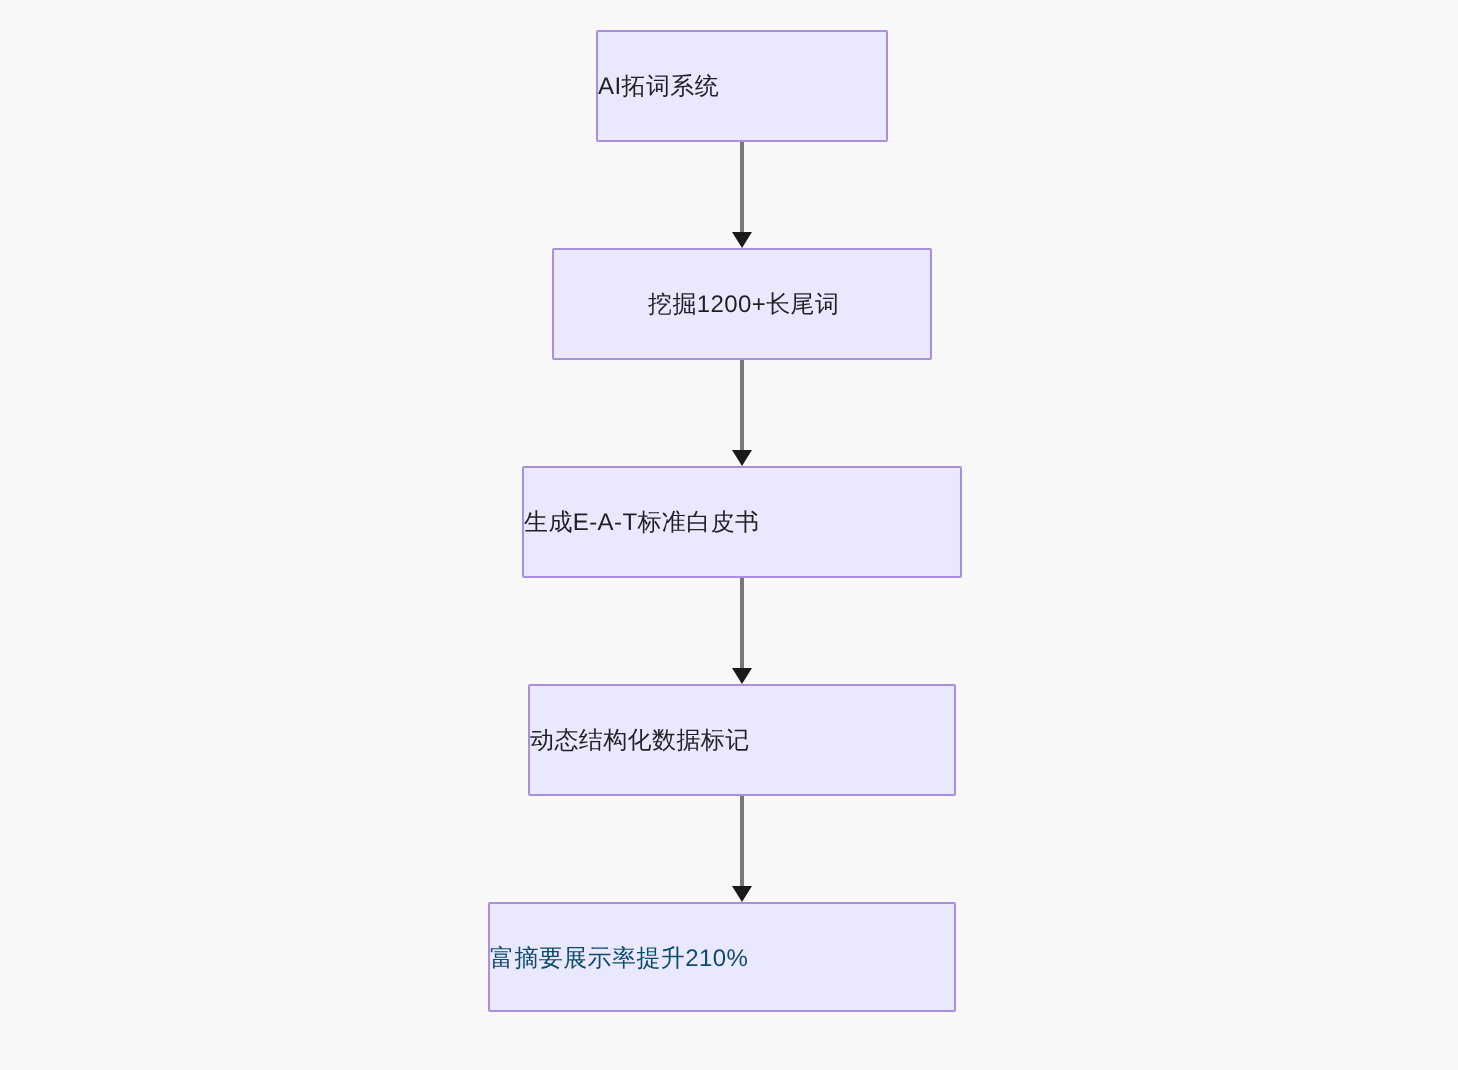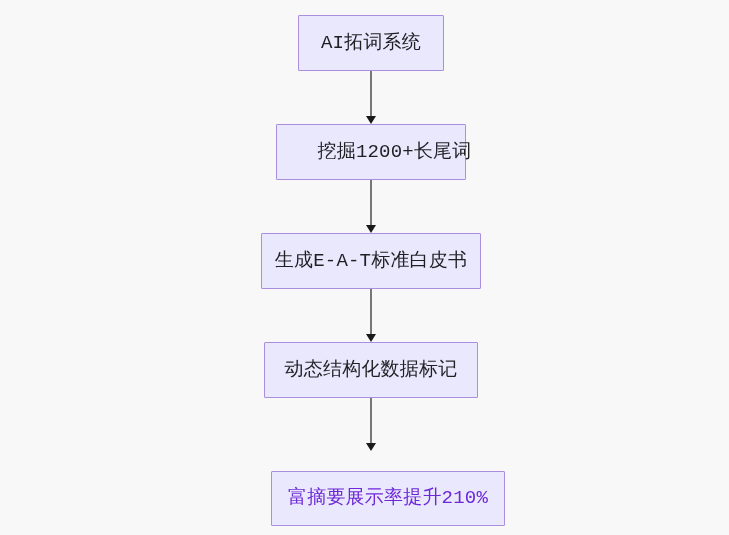--- a/index.html
+++ b/index.html
@@ -19,27 +19,26 @@
     height: 535px;
   }
   .node {
     position: absolute;
     box-sizing: border-box;
     background: #eae8fd;
     border: 1.4px solid #a98fdd;
     border-radius: 1px;
     display: flex;
     align-items: center;
-    justify-content: center;
+    justify-content: flex-start;
     color: #1f1f24;
-    font-size: 19px;
+    font-size: 12px;
     line-height: 1;
     letter-spacing: 0.2px;
     white-space: nowrap;
-    font-family: Liberation Mono, monospace;
   }
   .connector {
     position: absolute;
     width: 0;
   }
   .connector .shaft {
     position: absolute;
     left: -1.2px;
     top: 0;
     width: 2.4px;
@@ -80,16 +79,16 @@
     </div>
     <div class="node" style="left: 276px; top: 124px; width: 190px; height: 56px; background: rgb(234, 232, 253); border-color: rgb(169, 143, 221); color: rgb(31, 31, 36); padding-left: 47px;">
       <span>挖掘1200+长尾词</span>
     </div>
     <div class="node" style="left: 264px; top: 342px; width: 214px; height: 56px; background: rgb(234, 232, 253); border-color: rgb(169, 143, 221); color: rgb(31, 31, 36);">
       <span>动态结构化数据标记</span>
     </div>
     <div class="node" style="left: 261px; top: 233px; width: 220px; height: 56px; background: rgb(234, 232, 253); border-color: rgb(169, 143, 221); color: rgb(31, 31, 36);">
       <span>生成E-A-T标准白皮书</span>
     </div>
-    <div class="node" style="left: 271px; top: 451px; width: 234px; height: 55px; background: rgb(234, 232, 253); border-color: rgb(169, 143, 221); color: #6d28d9; margin-top: 20px;">
+    <div class="node" style="left: 244px; top: 451px; width: 234px; height: 55px; background: rgb(234, 232, 253); border-color: rgb(169, 143, 221); color: #0c4a6e;">
       <span>富摘要展示率提升210%</span>
     </div>
   </div>
 
 </body></html>

